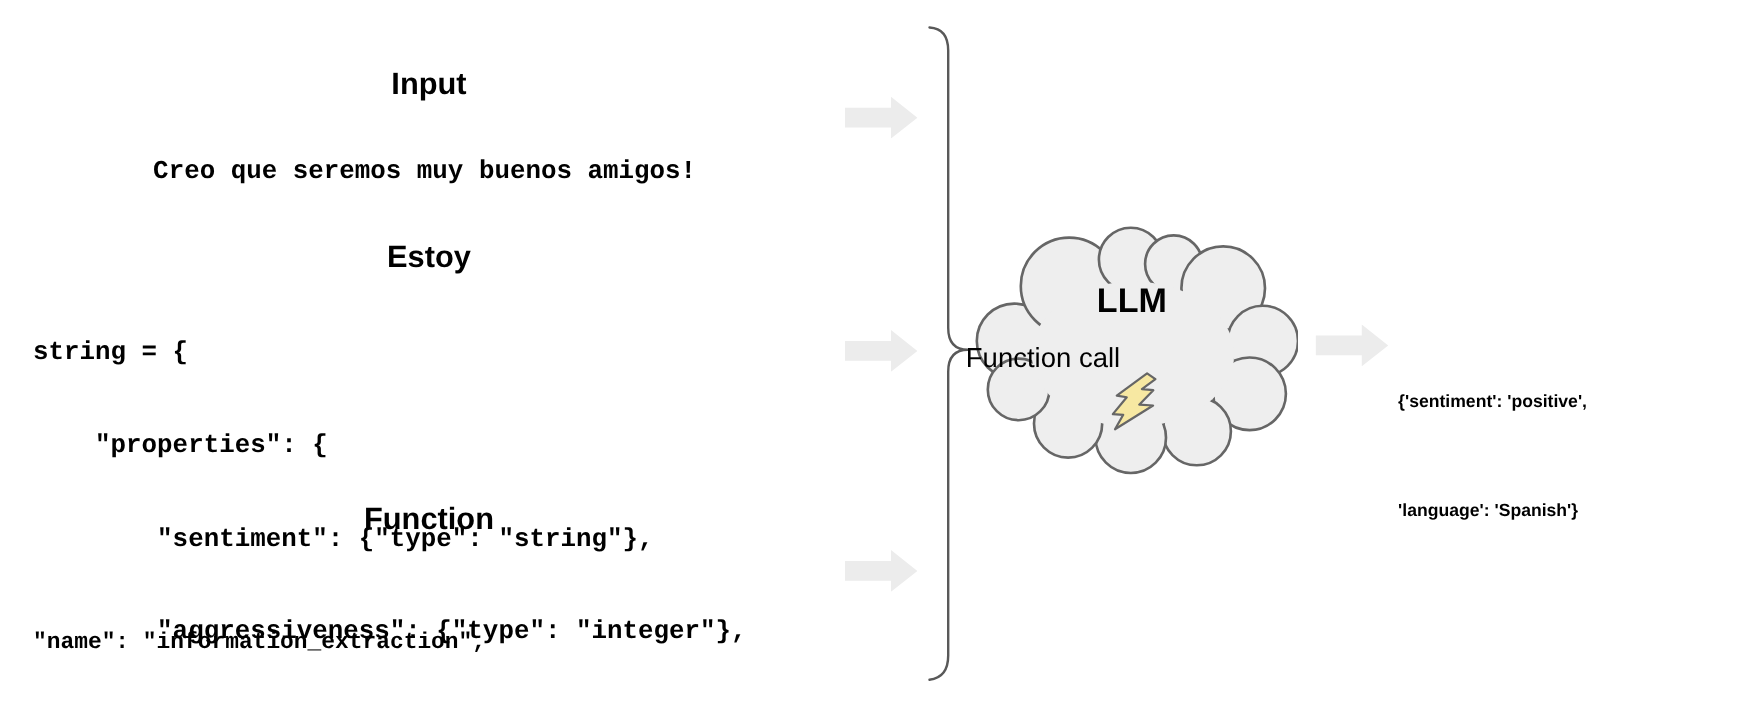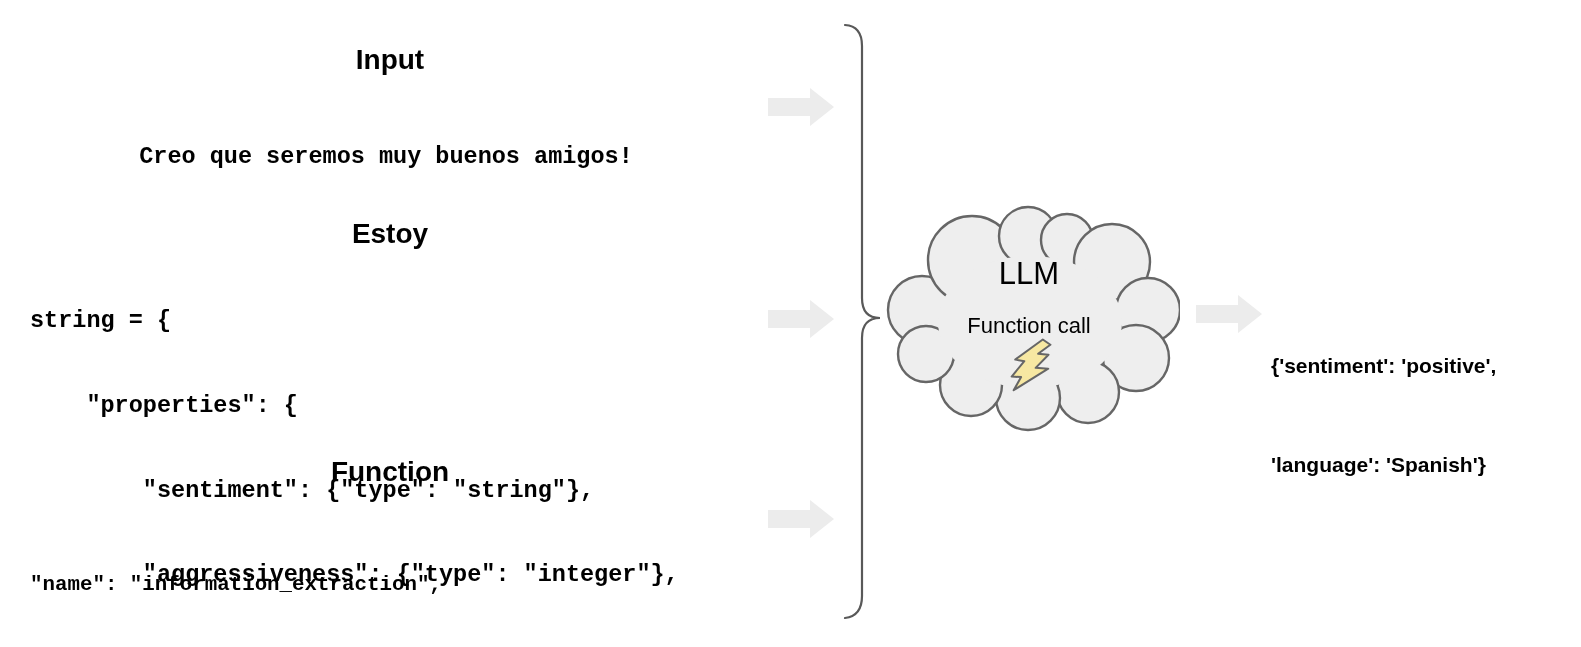--- a/index.html
+++ b/index.html
@@ -37,39 +37,39 @@
   .function-code{
     left:30px;top:491px;
     font-size:20.8px;line-height:37.5px;
     text-align:left;
   }
   .arrow-svg{position:absolute;width:66px;height:38px;}
   .brace-svg{position:absolute;left:840px;top:22px;width:46px;height:600px;}
   .cloud-svg{position:absolute;left:878px;top:198px;width:302px;height:240px;}
   .llm-title{
     position:absolute;left:878px;top:256px;width:302px;
-    text-align:center;font-weight:normal;font-size:31px;line-height:36px;
+    text-align:center;font-weight:bold;font-size:31px;line-height:36px;
   }
   .llm-subtitle{
     position:absolute;left:878px;top:312px;width:302px;
-    text-align:center;font-weight:normal;font-size:22px;line-height:28px;
+    font-weight:normal;font-size:25px;line-height:28px;
   }
   .bolt-svg{position:absolute;left:1010px;top:336px;width:44px;height:62px;}
   .output-text{
     position:absolute;left:1271px;top:283px;
-    font-weight:bold;font-size:21px;line-height:33px;
+    font-weight:bold;font-size:16px;line-height:33px;
     white-space:pre;
   }
 </style>
 </head>
 <body>
 
 <div class="canvas">
 
-  <div class="sec-title" style="top:44px">Input</div>
+  <div class="sec-title" style="top:60px">Input</div>
   <div class="mono input-code">
     <div>Creo que seremos muy buenos amigos!</div>
   </div>
 
   <div class="sec-title" style="top:218px">Estoy</div>
   <div class="mono schema-code">
     <div>string = {</div>
     <div>    "properties": {</div>
     <div>        "sentiment": {"type": "string"},</div>
     <div>        "aggressiveness": {"type": "integer"},</div>

